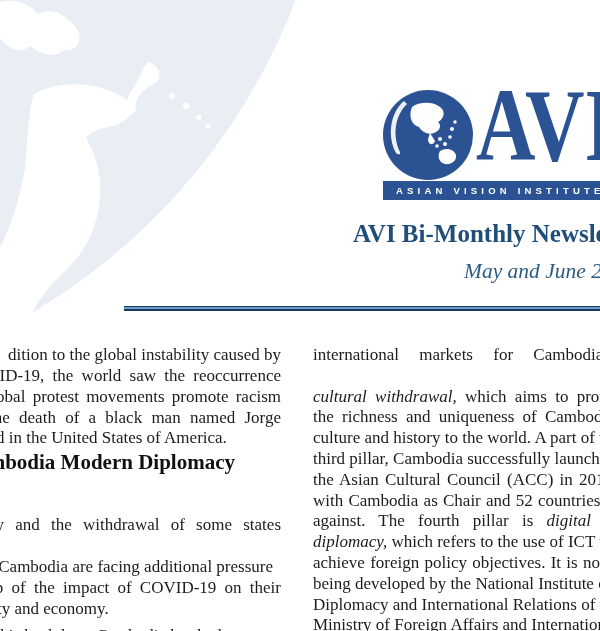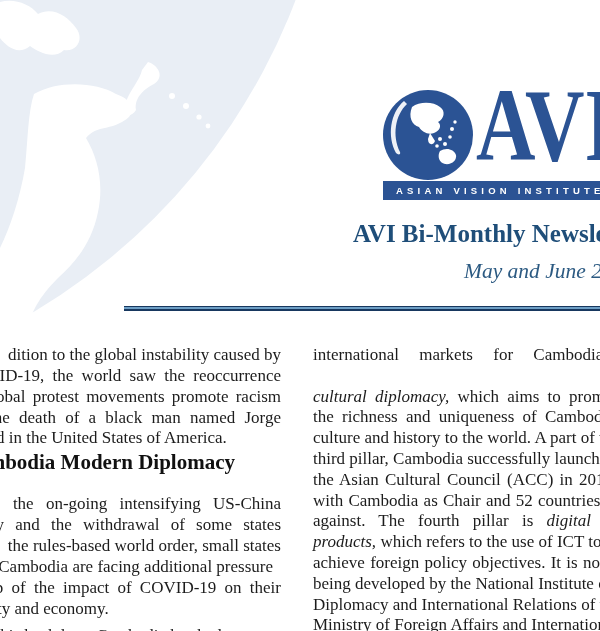--- a/index.html
+++ b/index.html
@@ -91,39 +91,37 @@
 
   <div class="col col-left">
     <div class="line" style="top:345px;right:0;">dition to the global instability caused by</div>
     <div class="line ws4" style="top:366px;right:0;">ID-19, the world saw the reoccurrence</div>
     <div class="line ws3" style="top:387px;right:0;">obal protest movements promote racism</div>
     <div class="line ws5" style="top:408px;right:0;">the death of a black man named Jorge</div>
     <div class="line" style="top:428px;left:-4px;">d in the United States of America.</div>
 
     <div class="line heading" style="top:452px;right:46px;">mbodia Modern Diplomacy</div>
 
-    <div class="line ws8" style="top:494px;right:0;">the on-going intensifying US-China</div>
     <div class="line ws7" style="top:515px;right:0;">y and the withdrawal of some states</div>
-    <div class="line" style="top:536px;right:0;">the rules-based world order, small states</div>
     <div class="line" style="top:557px;right:8px;">Cambodia are facing additional pressure</div>
     <div class="line ws4" style="top:578px;right:0;">p of the impact of COVID-19 on their</div>
     <div class="line" style="top:599px;left:-3px;">ty and economy.</div>
 
     <div class="line" style="top:626px;left:-20px;">st this backdrop, Cambodia has had to</div>
   </div>
 
   <div class="col col-right">
     <div class="line ws16" style="top:345px;left:0;"><span>international markets for Cambodian</span><em></em><span></span></div>
-    <div class="line ws4" style="top:387px;left:0;"><span></span><em>cultural diplomacy,</em><span> which aims to promote</span></div>
+    <div class="line ws4" style="top:387px;left:0;"><span></span><em>cultural withdrawal,</em><span> which aims to promote</span></div>
     <div class="line ws4" style="top:407px;left:0;"><span>the richness and uniqueness of Cambodian</span><em></em><span></span></div>
     <div class="line" style="top:428px;left:0;"><span>culture and history to the world. A part of the</span><em></em><span></span></div>
     <div class="line" style="top:449px;left:0;"><span>third pillar, Cambodia successfully launched</span><em></em><span></span></div>
     <div class="line ws2" style="top:470px;left:0;"><span>the Asian Cultural Council (ACC) in 2019</span><em></em><span></span></div>
     <div class="line ws1" style="top:491px;left:0;"><span>with Cambodia as Chair and 52 countries as</span><em></em><span></span></div>
     <div class="line ws9" style="top:511px;left:0;"><span>against. The fourth pillar is </span><em>digital</em><span></span></div>
-    <div class="line" style="top:532px;left:0;"><span></span><em>products,</em><span> which refers to the use of ICT to</span></div>
+    <div class="line" style="top:532px;left:0;"><span></span><em>diplomacy,</em><span> which refers to the use of ICT to</span></div>
     <div class="line ws1" style="top:553px;left:0;"><span>achieve foreign policy objectives. It is now</span><em></em><span></span></div>
     <div class="line" style="top:574px;left:0;"><span>being developed by the National Institute of</span><em></em><span></span></div>
     <div class="line" style="top:595px;left:0;"><span>Diplomacy and International Relations of the</span><em></em><span></span></div>
     <div class="line" style="top:615px;left:0;"><span>Ministry of Foreign Affairs and International</span><em></em><span></span></div>
   </div>
 
 </div>
 
 </body></html>

